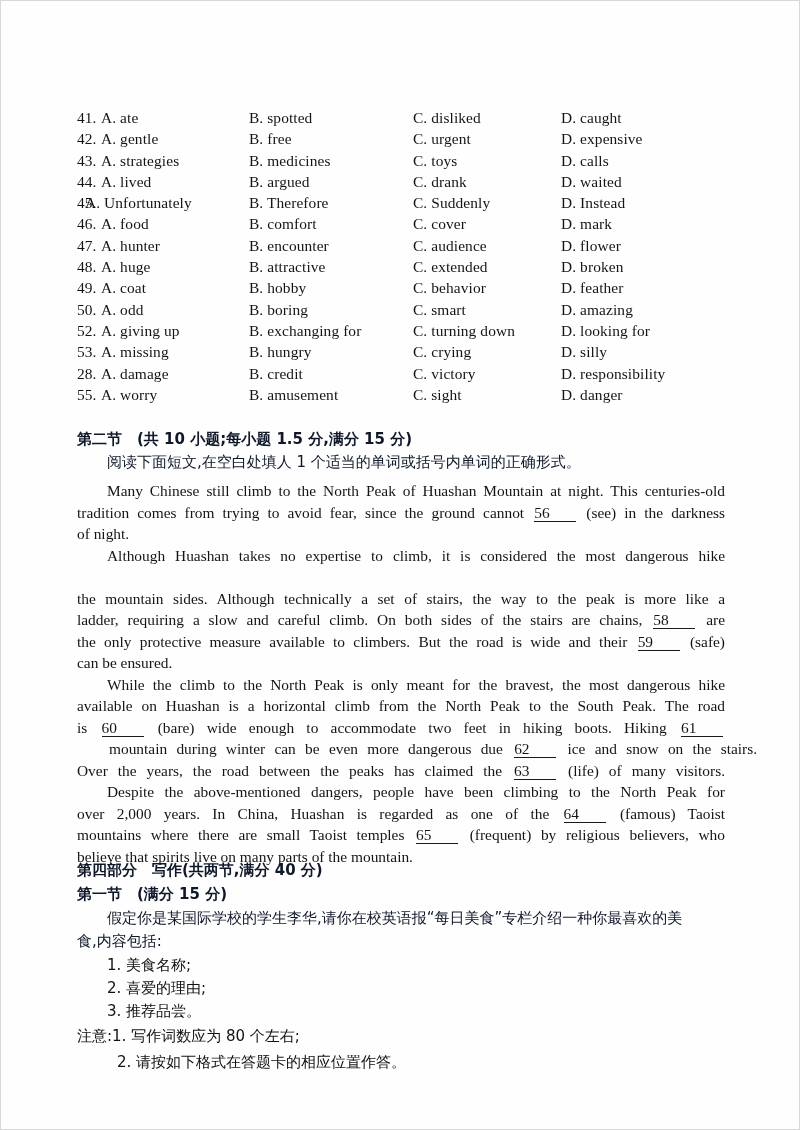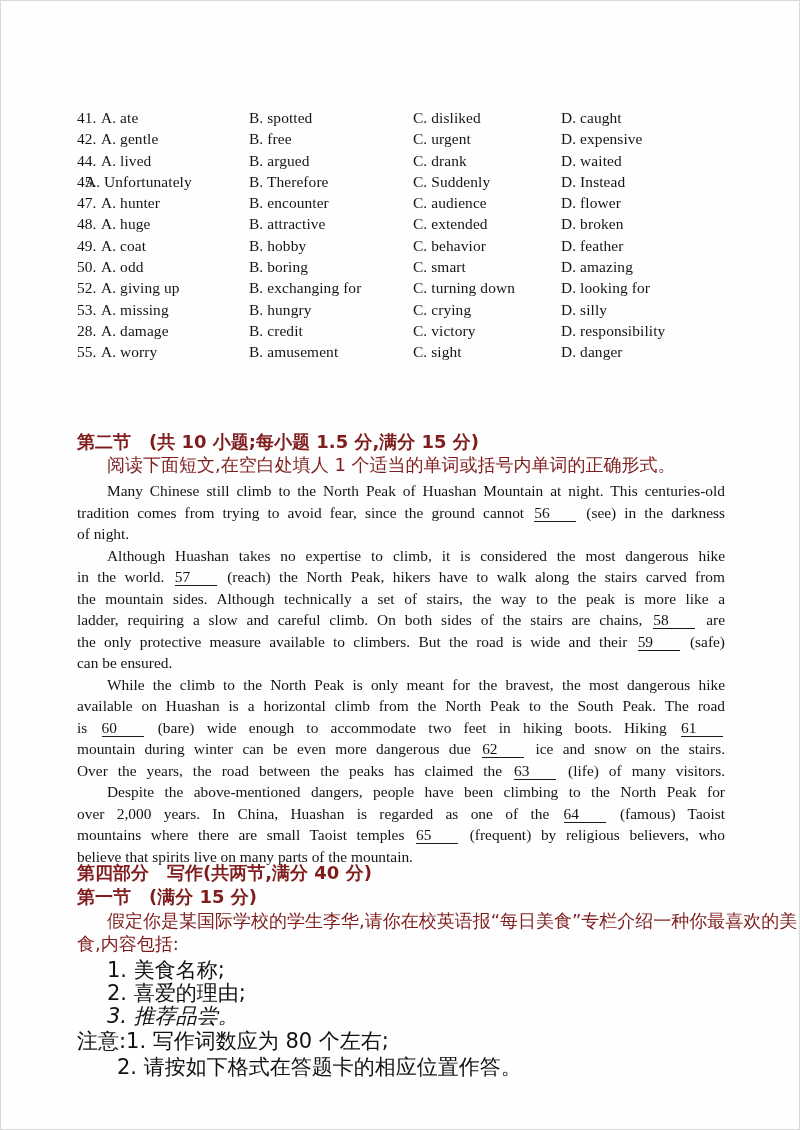--- a/index.html
+++ b/index.html
@@ -88,28 +88,28 @@
     min-width: 42px;
     text-align: center;
     border-bottom: 1.1px solid #1a1a1a;
     line-height: 17px;
     margin: 0 2px;
   }
 
   .sec-head {
     position: absolute;
     left: 76px;
-    font-size: 18px;
-    color: #7f1d1d;
+    font-size: 15px;
+    color: #0f172a;
     white-space: nowrap;
   }
 
   .note-line {
     position: absolute;
-    font-size: 21px;
+    font-size: 15px;
     color: #111111;
     white-space: nowrap;
   }
 </style>
 </head>
 <body>
 
 <div id="page">
   <div id="sheet"></div>
 
@@ -124,37 +124,51 @@
     </div>
 
     <div class="mc-row">
       <span class="mc-cell mc-a">42.</span>
       <span class="mc-cell mc-a" style="left:24px">A. gentle</span>
       <span class="mc-cell mc-b">B. free</span>
       <span class="mc-cell mc-c">C. urgent</span>
       <span class="mc-cell mc-d">D. expensive</span>
     </div>
 
+    <div class="mc-row">
+      <span class="mc-cell mc-a">43.</span>
+      <span class="mc-cell mc-a" style="left:24px">A. strategies</span>
+      <span class="mc-cell mc-b">B. medicines</span>
+      <span class="mc-cell mc-c">C. toys</span>
+      <span class="mc-cell mc-d">D. calls</span>
+    </div>
 
     <div class="mc-row">
       <span class="mc-cell mc-a">44.</span>
       <span class="mc-cell mc-a" style="left:24px">A. lived</span>
       <span class="mc-cell mc-b">B. argued</span>
       <span class="mc-cell mc-c">C. drank</span>
       <span class="mc-cell mc-d">D. waited</span>
     </div>
 
     <div class="mc-row">
       <span class="mc-cell mc-a">45.</span>
       <span class="mc-cell mc-a" style="left:8px">A. Unfortunately</span>
       <span class="mc-cell mc-b">B. Therefore</span>
       <span class="mc-cell mc-c">C. Suddenly</span>
       <span class="mc-cell mc-d">D. Instead</span>
     </div>
 
+    <div class="mc-row">
+      <span class="mc-cell mc-a">46.</span>
+      <span class="mc-cell mc-a" style="left:24px">A. food</span>
+      <span class="mc-cell mc-b">B. comfort</span>
+      <span class="mc-cell mc-c">C. cover</span>
+      <span class="mc-cell mc-d">D. mark</span>
+    </div>
 
     <div class="mc-row">
       <span class="mc-cell mc-a">47.</span>
       <span class="mc-cell mc-a" style="left:24px">A. hunter</span>
       <span class="mc-cell mc-b">B. encounter</span>
       <span class="mc-cell mc-c">C. audience</span>
       <span class="mc-cell mc-d">D. flower</span>
     </div>
 
     <div class="mc-row">
@@ -224,25 +238,20 @@
   <div class="jline just" style="top:500.5px;">
     <span>tradition comes from trying to avoid fear, since the ground cannot</span>
     <span class="blank">56</span>
     <span>(see) in the darkness</span>
   </div>
   <div class="jline just" style="top:543.5px;">
     <span class="indent-inline"></span><span>Although Huashan takes no expertise to climb, it is considered the most dangerous hike</span>
   </div>
 
   <div class="jline last" style="top:522px;">of night.</div>
-  <div class="jline just" style="top:565px;">
-    <span>in the world.</span>
-    <span class="blank">57</span>
-    <span>(reach) the North Peak, hikers have to walk along the stairs carved from</span>
-  </div>
   <div class="jline just" style="top:586.5px;">the mountain sides.  Although technically a set of stairs, the way to the peak is more like a</div>
   <div class="jline just" style="top:608px;">
     <span>ladder, requiring a slow and careful climb.  On both sides of the stairs are chains,</span>
     <span class="blank">58</span>
     <span>are</span>
   </div>
   <div class="jline just" style="top:629.5px;">
     <span>the only protective measure available to climbers.  But the road is wide and their</span>
     <span class="blank">59</span>
     <span>(safe)</span>
@@ -252,21 +261,21 @@
   <div class="jline just" style="top:694px;">available on Huashan is a horizontal climb from the North Peak to the South Peak.  The road</div>
   <div class="jline just" style="top:672.5px;">
     <span class="indent-inline"></span><span>While the climb to the North Peak is only meant for the bravest, the most dangerous hike</span>
   </div>
   <div class="jline just" style="top:715.5px;">
     <span>is</span>
     <span class="blank">60</span>
     <span>(bare) wide enough to accommodate two feet in hiking boots.  Hiking</span>
     <span class="blank">61</span>
   </div>
-  <div class="jline just" style="top:737px;">
+  <div class="jline just" style="top:737px;margin-left:32px;">
     <span>mountain during winter can be even more dangerous due</span>
     <span class="blank">62</span>
     <span>ice and snow on the stairs.</span>
   </div>
   <div class="jline just" style="top:758.5px;">
     <span>Over the years, the road between the peaks has claimed the</span>
     <span class="blank">63</span>
     <span>(life) of many visitors.</span>
   </div>
 
@@ -286,20 +295,20 @@
   <div class="jline last" style="top:844.5px;">believe that spirits live on many parts of the mountain.</div>
 
   <div class="sec-head cn cn-bold" style="top:860px;">第四部分　写作(共两节,满分 40 分)</div>
   <div class="sec-head cn cn-bold" style="top:884px;">第一节　(满分 15 分)</div>
 
   <div class="sec-head cn" style="top:908px; left:106px;">假定你是某国际学校的学生李华,请你在校英语报“每日美食”专栏介绍一种你最喜欢的美</div>
   <div class="sec-head cn" style="top:931px;">食,内容包括:</div>
 
   <div class="note-line cn" style="top:955px; left:106px;">1. 美食名称;</div>
   <div class="note-line cn" style="top:978px; left:106px;">2. 喜爱的理由;</div>
-  <div class="note-line cn" style="top:1001px; left:106px;font-style:italic;">3. 推荐品尝。</div>
+  <div class="note-line cn" style="top:1001px; left:106px;">3. 推荐品尝。</div>
 
   <div class="note-line cn" style="top:1026px; left:76px;">
     <span>注意:</span><span>1. 写作词数应为 80 个左右;</span>
   </div>
   <div class="note-line cn" style="top:1052px; left:116px;">2. 请按如下格式在答题卡的相应位置作答。</div>
 
 </div>
 
 </body></html>

